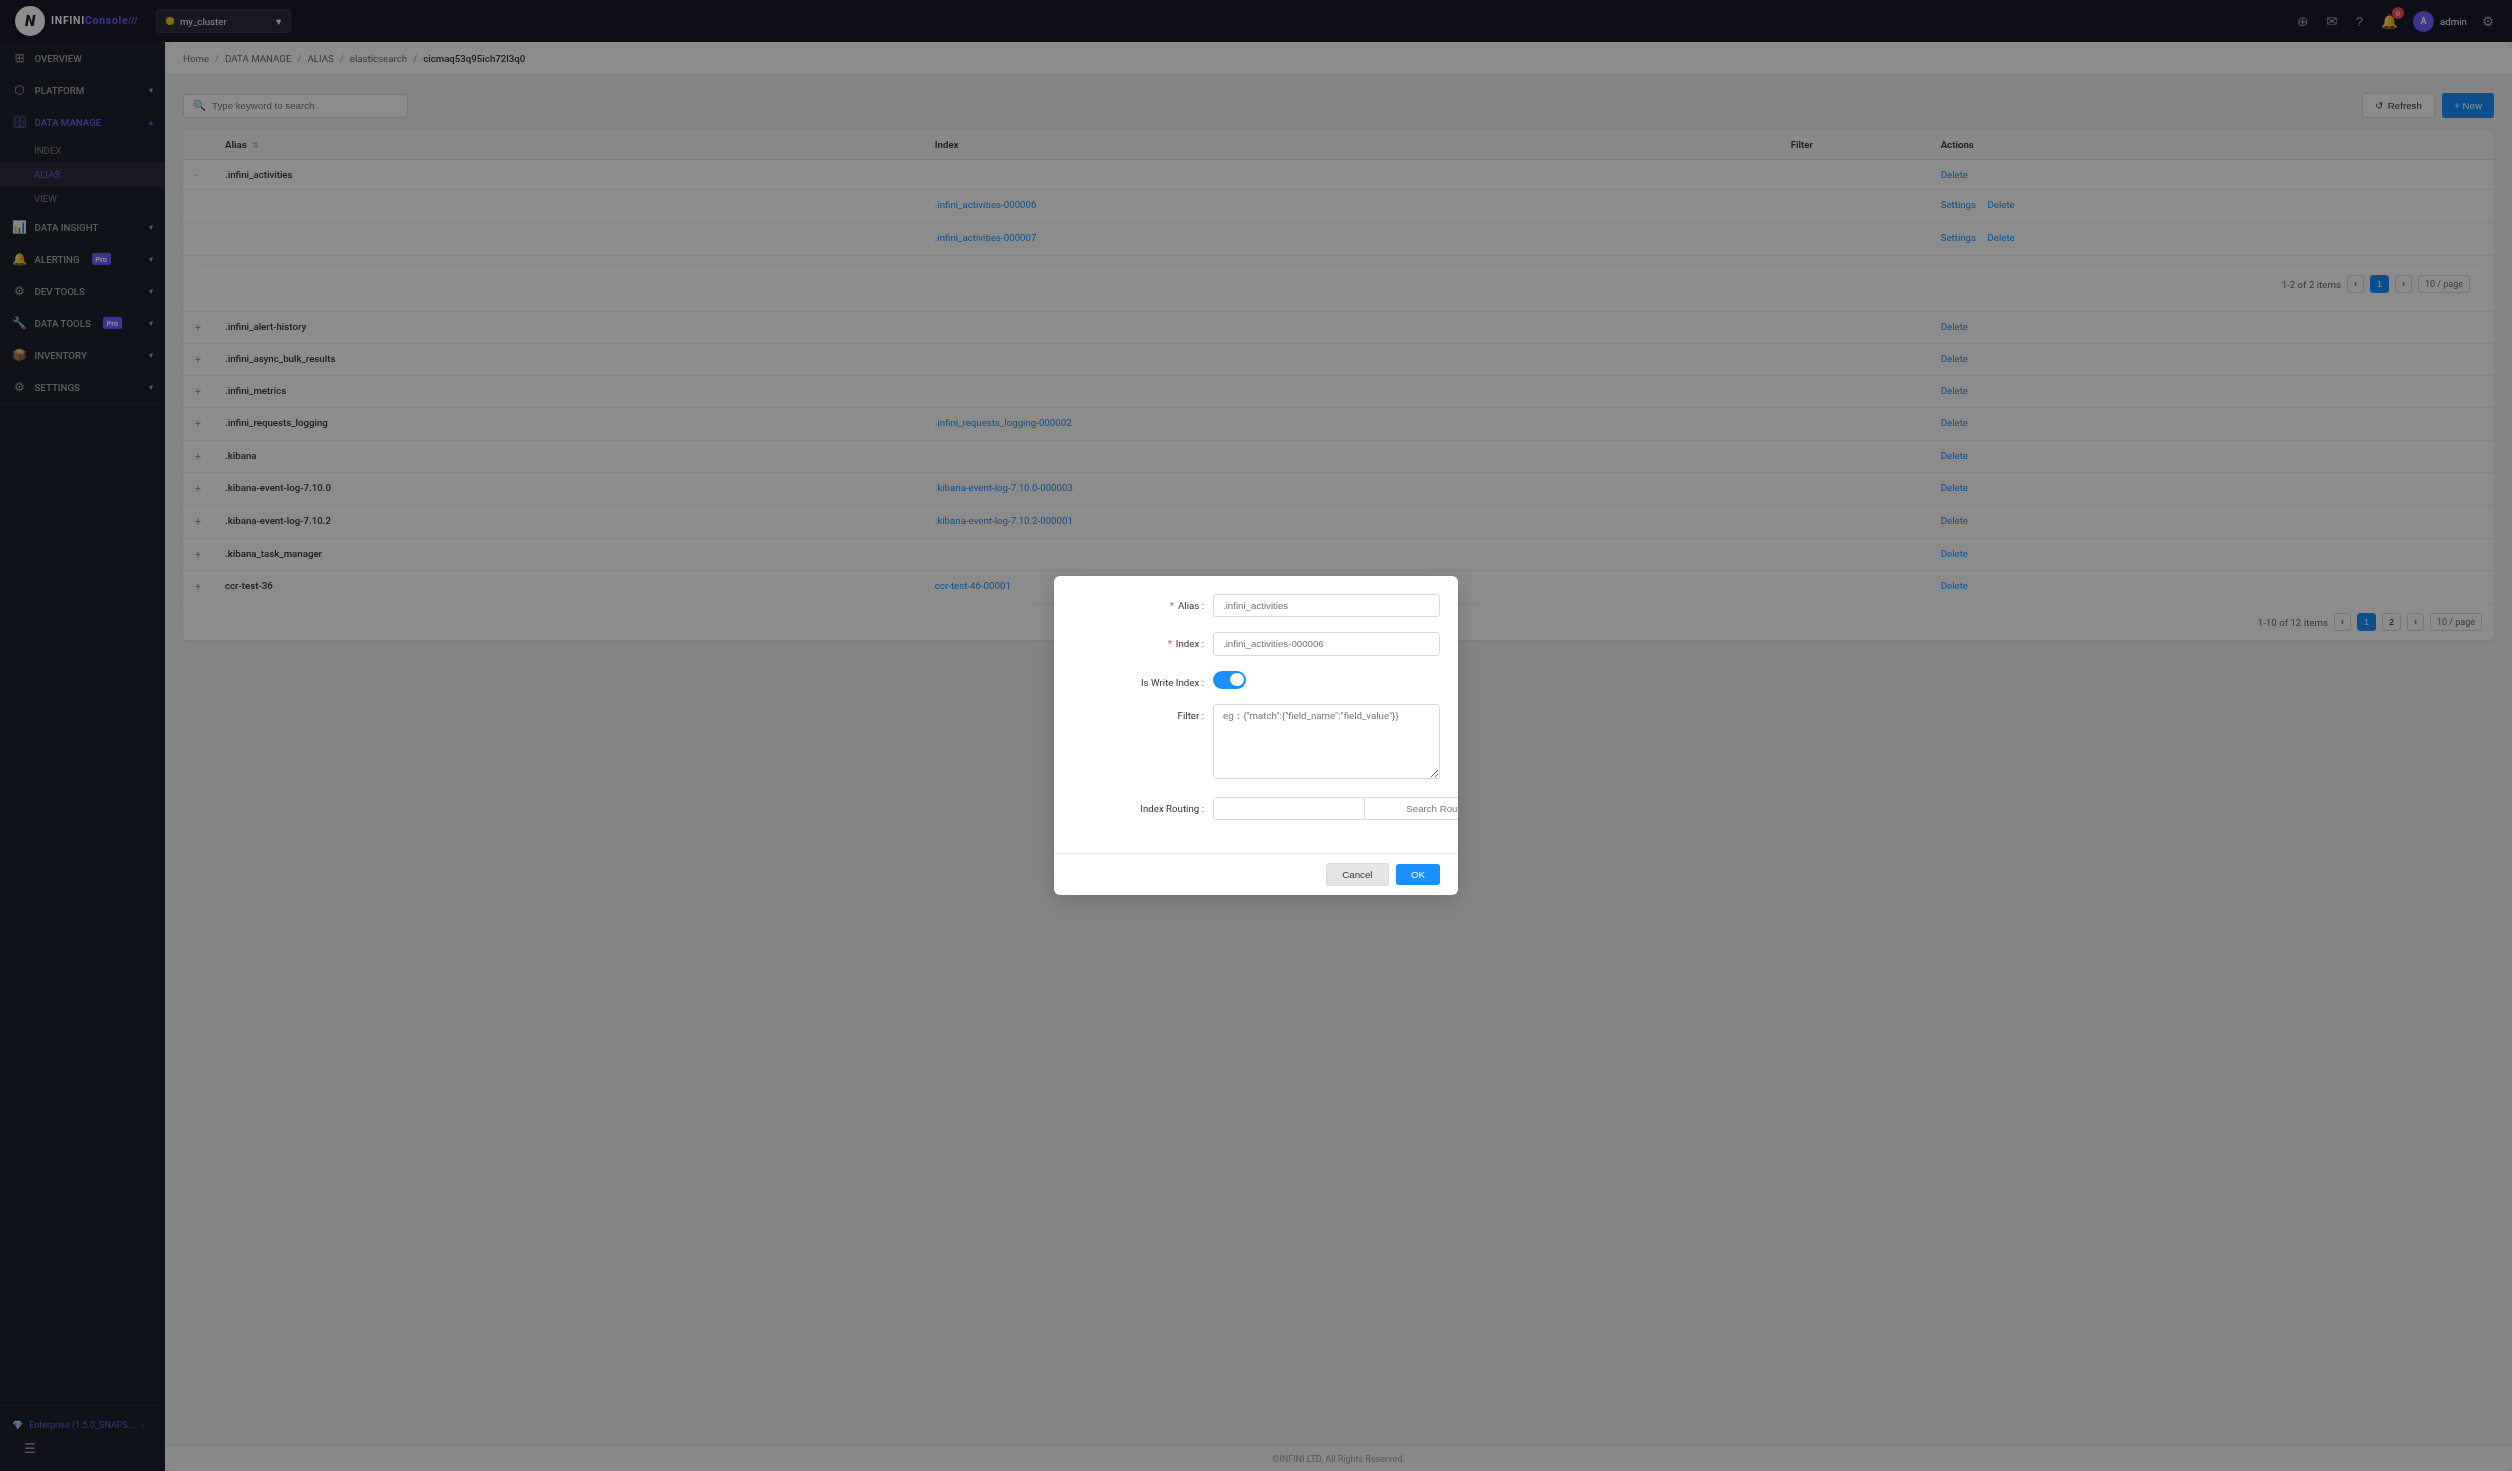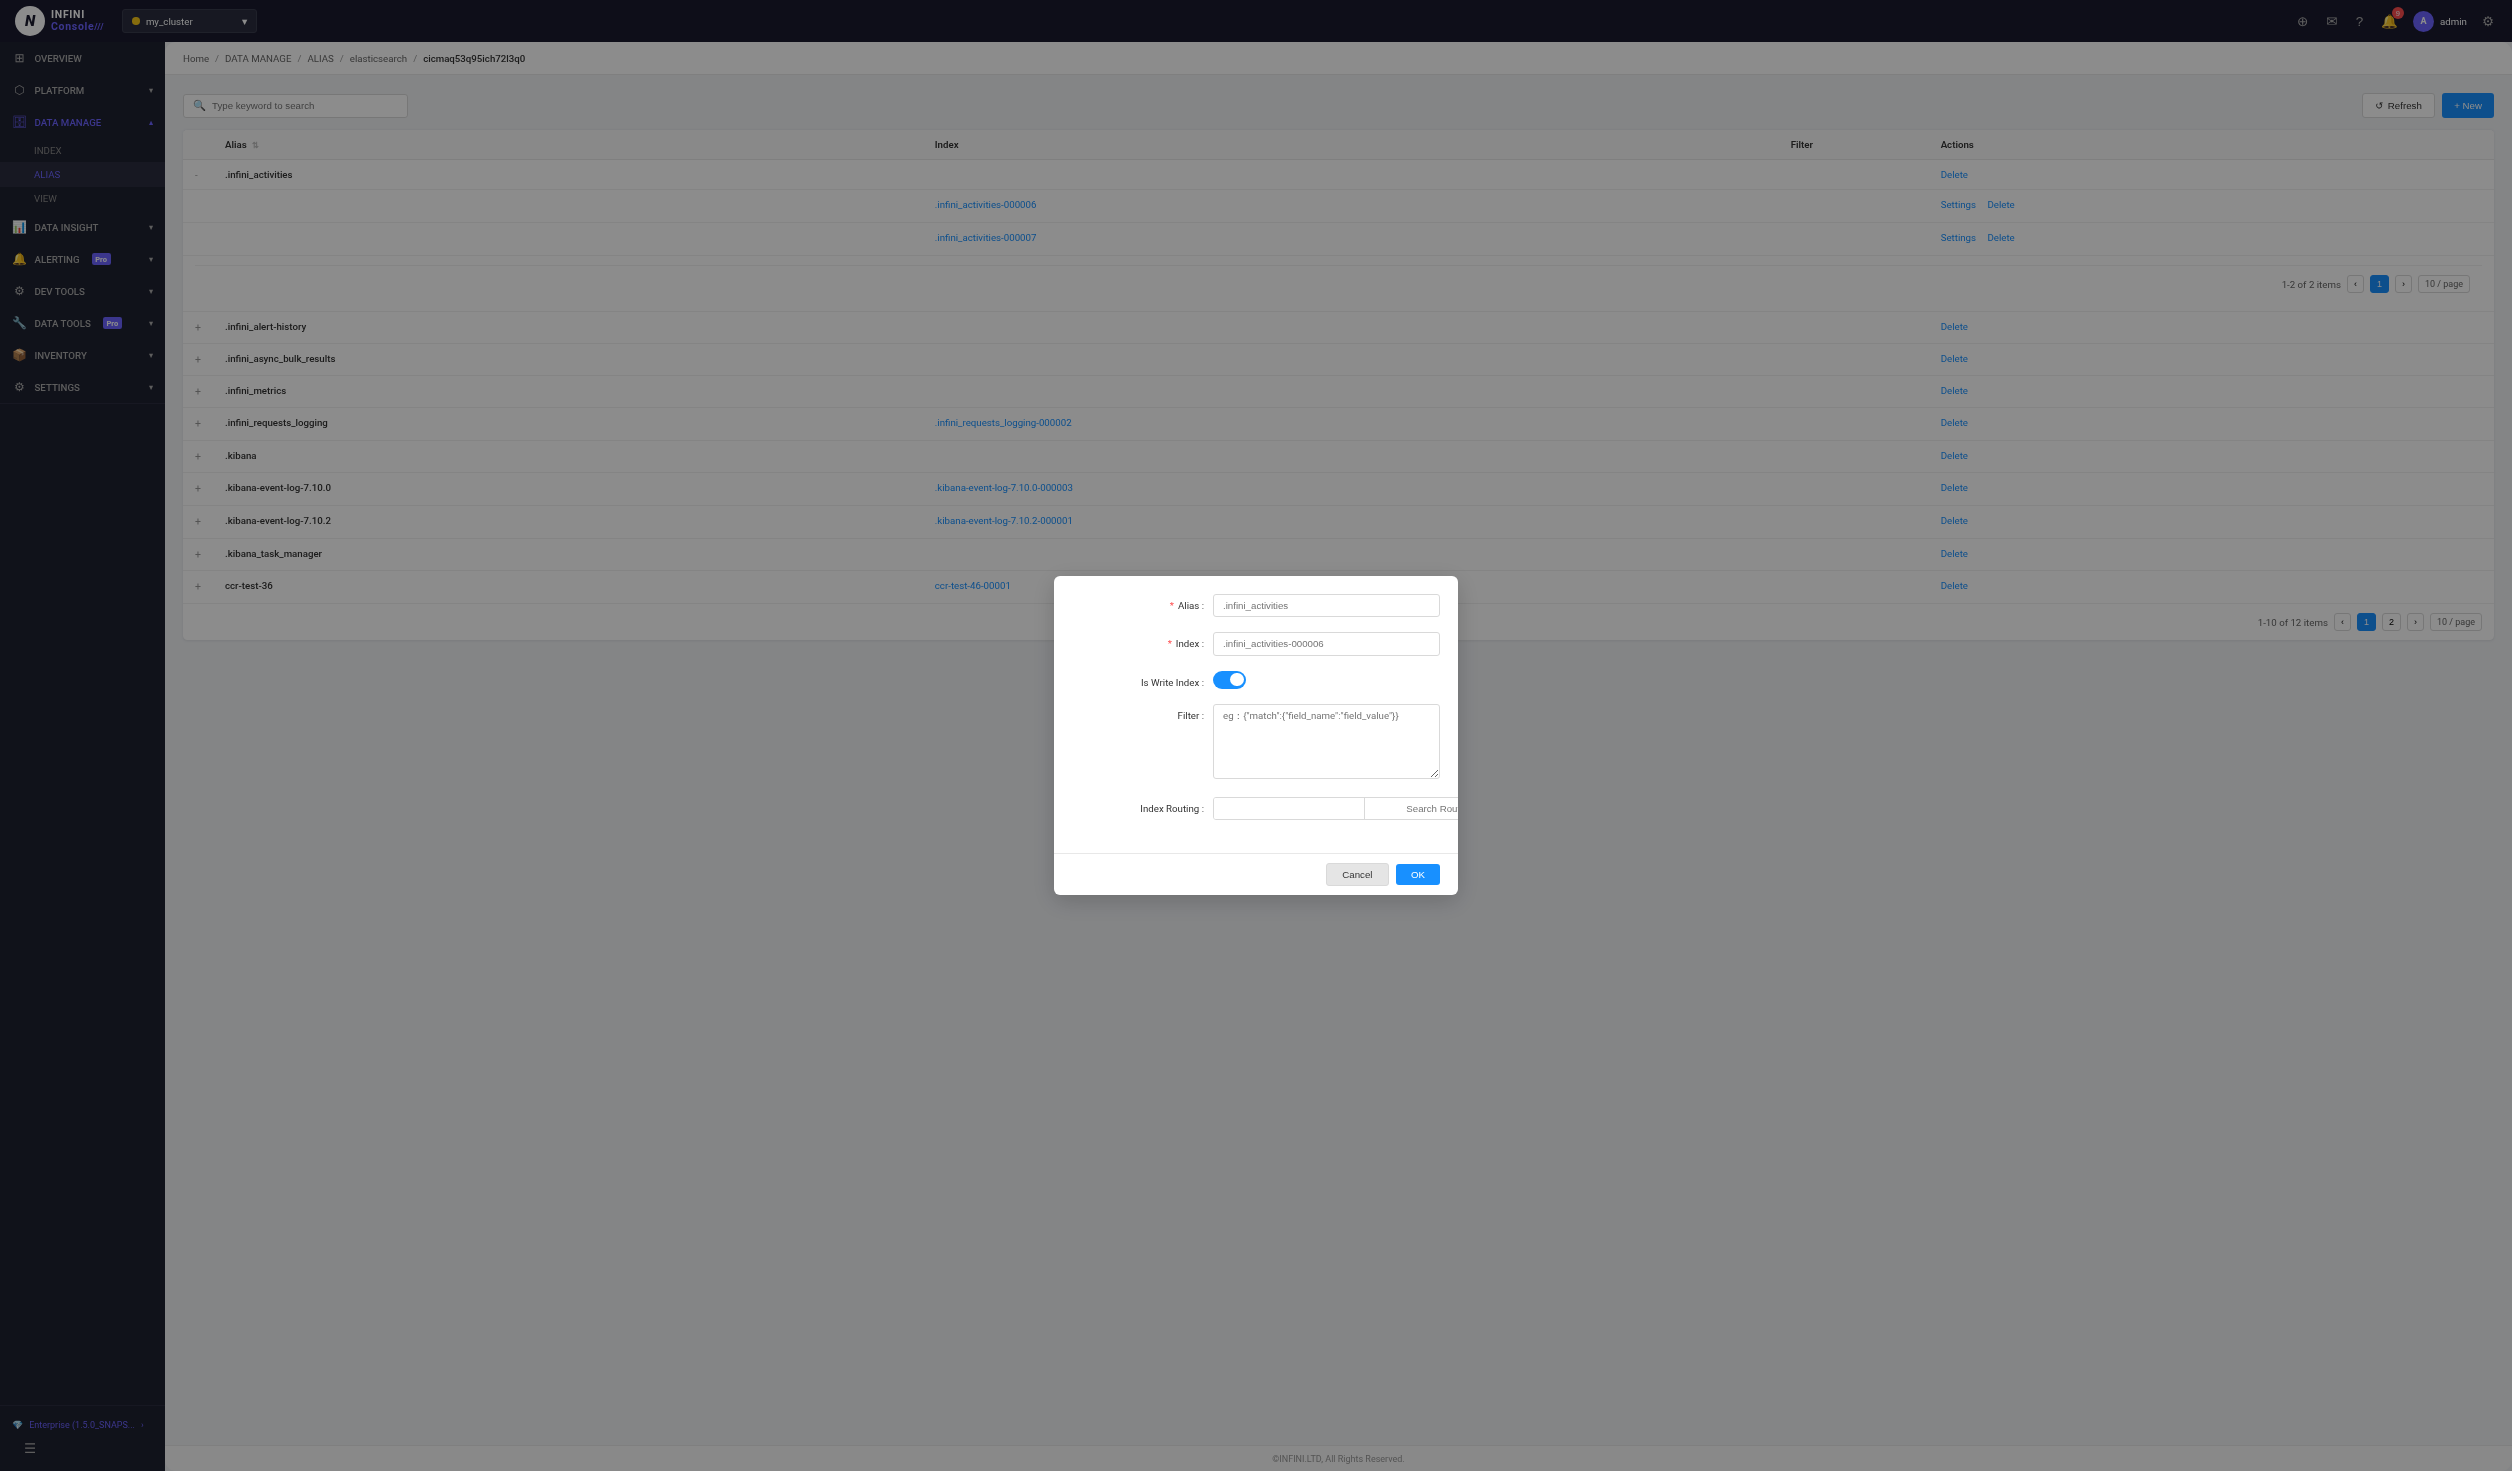--- a/index.html
+++ b/index.html
@@ -11,21 +11,21 @@
     .main-area { display: flex; flex: 1; overflow: hidden; }
     .sidebar { width: 165px; background: #1e2130; color: #ccc; overflow-y: auto; flex-shrink: 0; display: flex; flex-direction: column; }
     .content-area { flex: 1; display: flex; flex-direction: column; overflow: hidden; background: #f0f2f5; border-radius: 11px; }
     .breadcrumb-bar { background: #fff; padding: 10.5px 18px; border-bottom: 0.7px solid #e8e8e8; }
     .main-content { flex: 1; padding: 18px; overflow-y: auto; }
 
     
     .logo { display: flex; align-items: center; gap: 6px; margin-right: 18px; }
     .logo-icon { width: 30px; height: 30px; background: #fff; border-radius: 50%; display: flex; align-items: center; justify-content: center; }
     .logo-n { font-size: 15px; font-weight: 900; color: #1a1a2e; font-style: italic; }
-    .logo-text { display: flex; flex-direction: column; line-height: 1.1; }
+    .logo-text { display: flex; flex-direction: row; line-height: 1.1; }
     .logo-infini { color: #fff; font-size: 10.5px; font-weight: 700; letter-spacing: 0.7px; }
     .logo-console { color: #6c63ff; font-size: 10.5px; font-weight: 700; letter-spacing: 0.7px; }
     .logo-bars { color: #6c63ff; font-size: 9px; }
     .cluster-selector { display: flex; align-items: center; gap: 6px; background: #2a2d3e; border: 0.7px solid #3a3d4e; border-radius: 3px; padding: 4.5px 9px; color: #fff; cursor: pointer; min-width: 135px; }
     .cluster-dot { width: 7.5px; height: 7.5px; background: #f5c518; border-radius: 50%; }
     .cluster-name { flex: 1; font-size: 9.7px; }
     .top-bar-actions { display: flex; align-items: center; gap: 12px; margin-left: auto; }
     .icon-btn { background: none; border: none; color: #aaa; cursor: pointer; font-size: 13.5px; padding: 3px; display: flex; align-items: center; }
     .notification-btn { position: relative; }
     .notification-badge { position: absolute; top: -3px; right: -3px; background: #ff4d4f; color: #fff; border-radius: 50%; width: 12px; height: 12px; font-size: 7.5px; display: flex; align-items: center; justify-content: center; }

